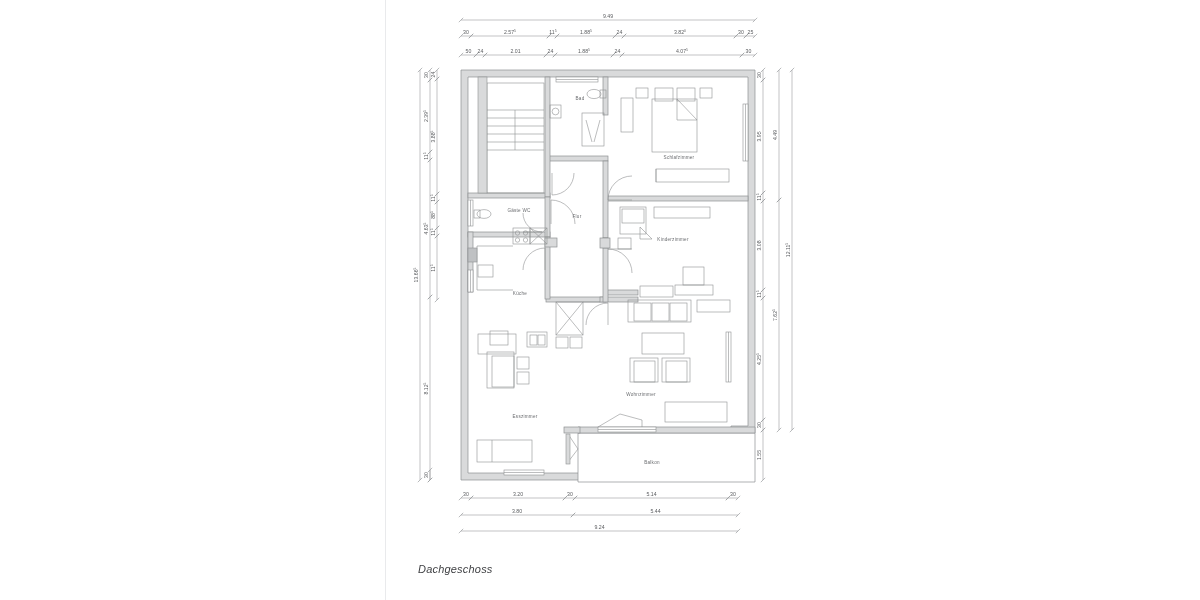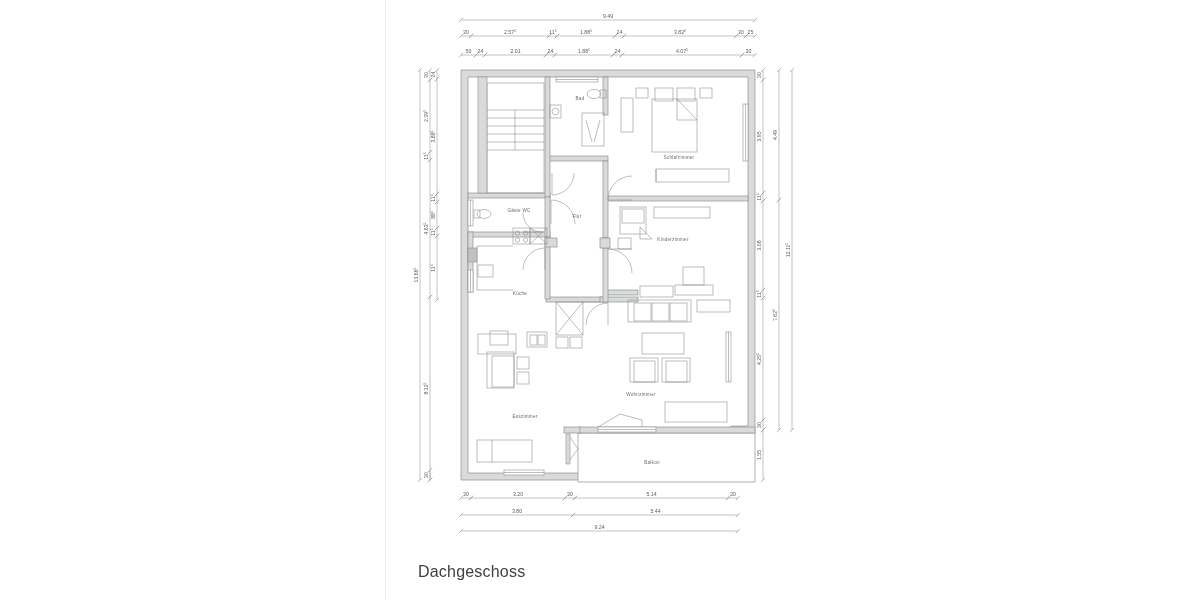--- a/index.html
+++ b/index.html
@@ -11,21 +11,21 @@
     position:relative;
   }
   #stage{position:absolute;left:0;top:0;width:1200px;height:600px;}
   .divider{
     position:absolute;left:385px;top:0;width:1px;height:600px;
     background:#e9eaec;
   }
   #planSvg{position:absolute;left:0;top:0;}
   .caption{
     position:absolute;left:418px;top:563px;
-    font-size:16px;color:#3f4043;letter-spacing:.2px;
+    font-size:11px;color:#3f4043;letter-spacing:.2px;font-style:italic;
   }
   text{font-family:"Liberation Sans", sans-serif;}
 </style>
 </head>
 <body>
 
 <div id="stage">
 
   <div class="divider"></div>
 

